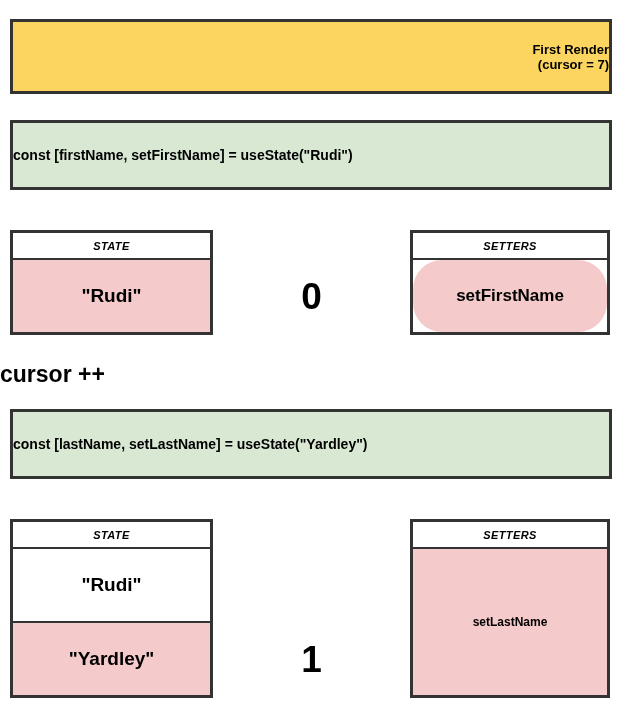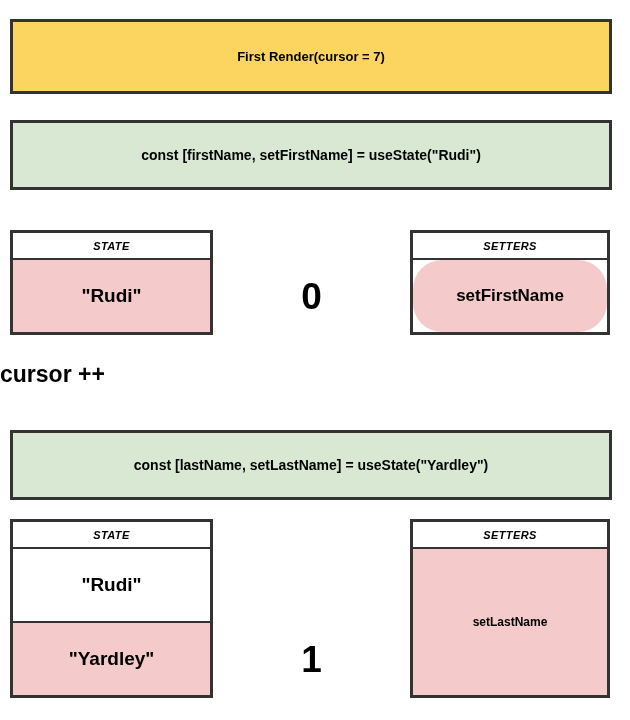--- a/index.html
+++ b/index.html
@@ -24,34 +24,34 @@
     background: var(--bg);
     overflow: hidden;
   }
   .abs { position: absolute; }
 
   
   .banner {
     left: 10px; top: 19px; width: 602px; height: 75px;
     background: var(--yellow);
     border: 3px solid var(--border);
-    display: flex; flex-direction: row;
-    align-items: center; justify-content: center;
+    display: flex; flex-direction: column;
+    align-items: flex-end; justify-content: center;
     gap: 0;
     font-size: 13px;
   }
   .codebox {
     width: 602px; height: 70px; left: 10px;
     background: var(--green);
     border: 3px solid var(--border);
-    display: flex; align-items: center; justify-content: center;
+    display: flex; align-items: center; 
     font-size: 14px;
   }
   .codebox.first { top: 120px; }
-  .codebox.second { top: 430px; }
+  .codebox.second { top: 409px; }
 
   
   .dtable {
     border: 3px solid var(--border);
     background: #fff;
     display: flex; flex-direction: column;
   }
   .dtable .thead {
     height: 27px;
     flex: 0 0 27px;

